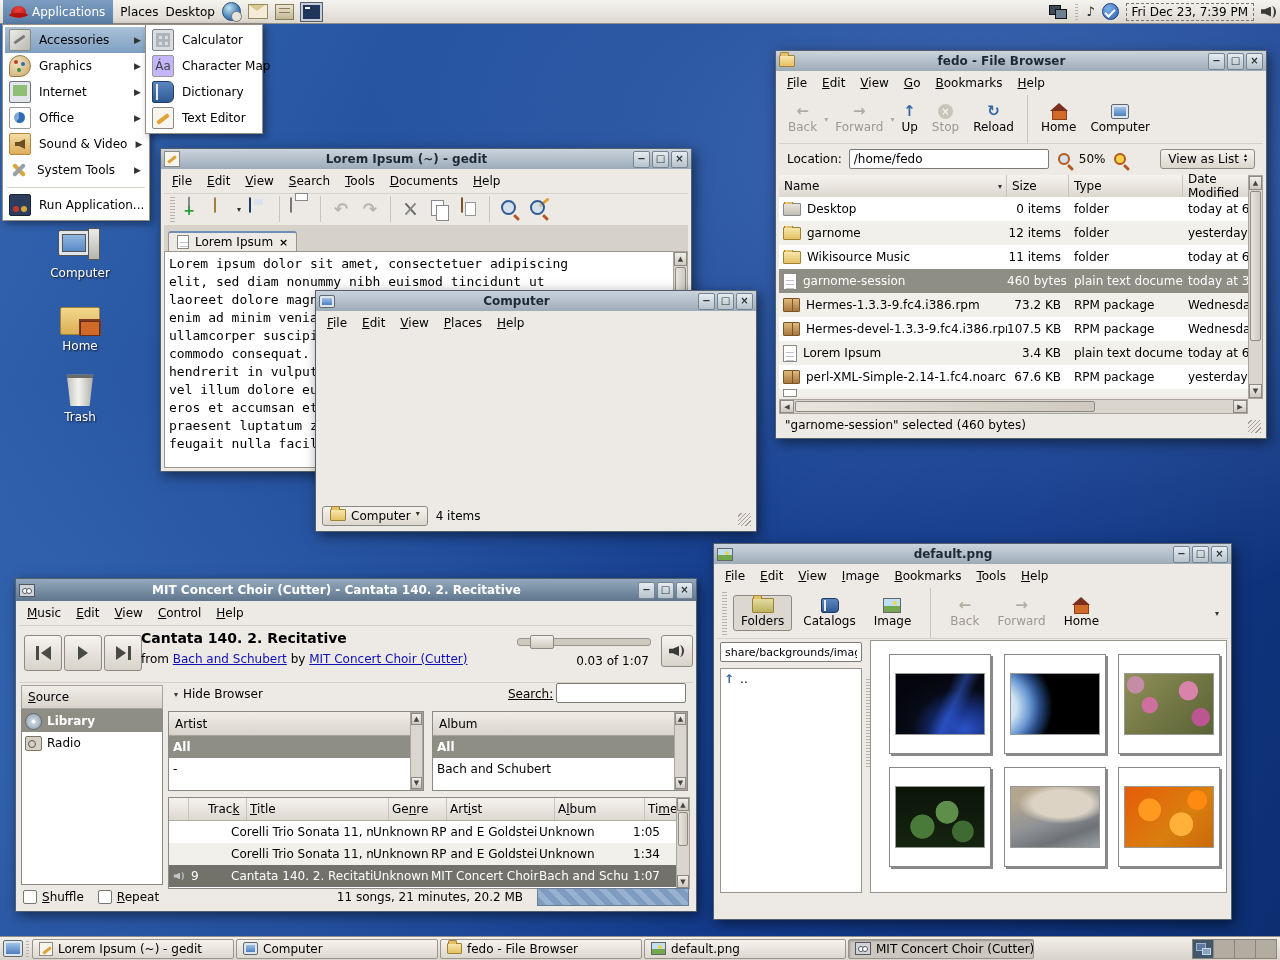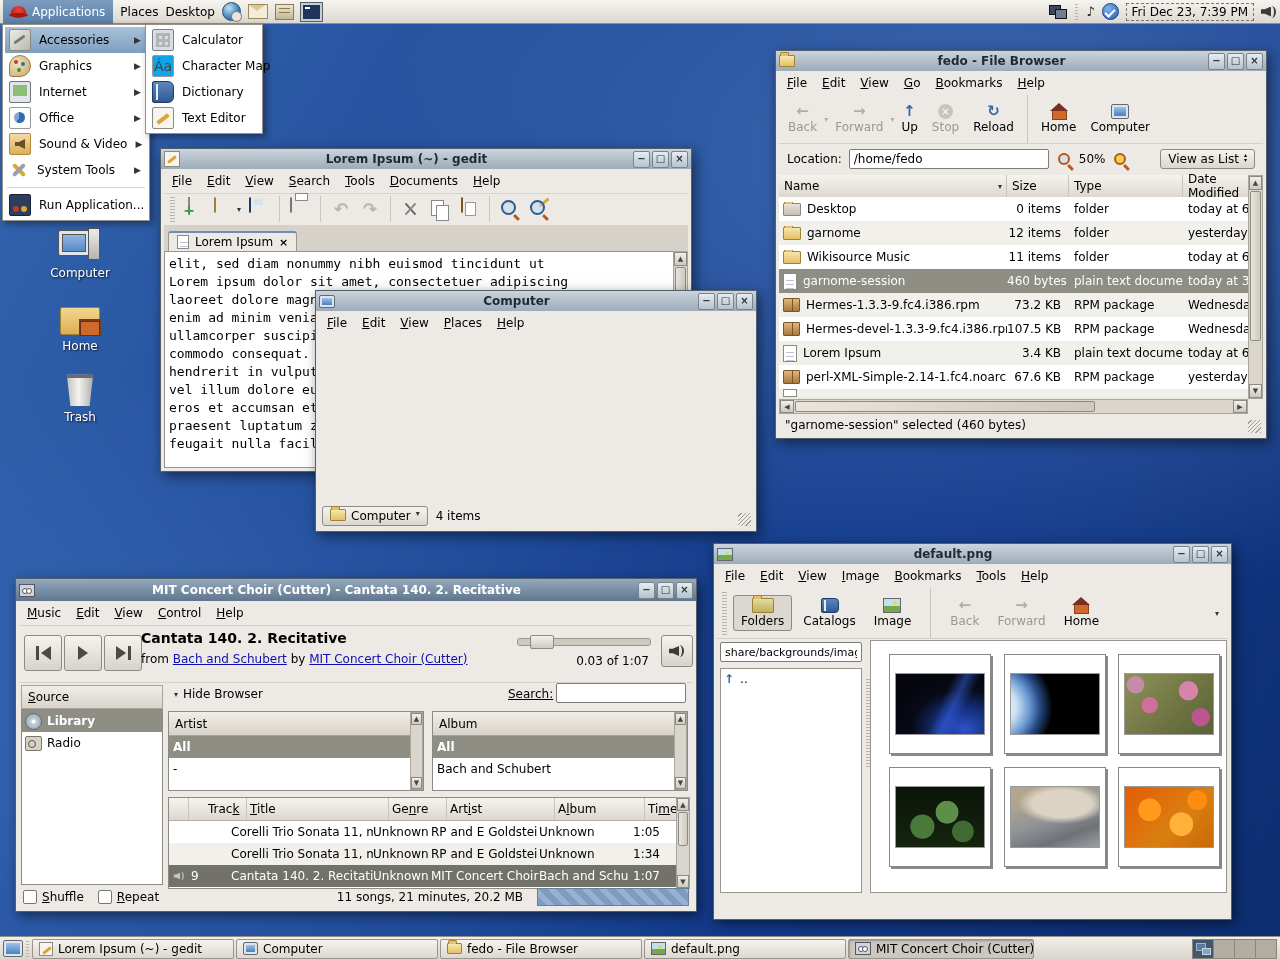--- a/index.html
+++ b/index.html
@@ -105,21 +105,21 @@
   .ic-snd::after{content:'';position:absolute;left:5px;top:5px;width:10px;height:10px;background:#6a5022;clip-path:polygon(0 30%,40% 30%,100% 0,100% 100%,40% 70%,0 70%);}
   .ic-sys{background:transparent;}
   .ic-sys::before,.ic-sys::after{content:'';position:absolute;left:2px;top:8px;width:16px;height:4px;border-radius:2px;}
   .ic-sys::before{background:#d4a93a;transform:rotate(45deg);}
   .ic-sys::after{background:#9aa0a8;transform:rotate(-45deg);}
   .ic-run{background:#2d3d5e;border:1px solid #1a2336;}
   .ic-run::after{content:'';position:absolute;left:3px;bottom:3px;width:6px;height:6px;border-radius:50%;background:#c0392b;box-shadow:8px 0 0 #d4a93a;}
   .ic-calc{background:#d9dde0;border:1px solid #7a8086;}
   .ic-calc::after{content:'';position:absolute;inset:3px;background:
     repeating-linear-gradient(#aeb4ba 0 3px,transparent 3px 6px),repeating-linear-gradient(90deg,#aeb4ba 0 3px,transparent 3px 6px);}
-  .ic-chm{background:#0ea5e9;border:1px solid #999;display:flex;align-items:center;justify-content:center;font-size:14px;color:#444;}
+  .ic-chm{background:#c4b5fd;border:1px solid #999;display:flex;align-items:center;justify-content:center;font-size:12px;color:#444;}
   .ic-dic{background:linear-gradient(#5d86c0,#2e5a94);border:1px solid #1e3d66;border-radius:2px 6px 6px 2px;}
   .ic-dic::after{content:'';position:absolute;left:3px;top:2px;bottom:2px;width:2px;background:#e8eef5;}
   .ic-ted{background:#f8f5ee;border:1px solid #8a8a82;}
   .ic-ted::after{content:'';position:absolute;left:3px;top:9px;width:14px;height:4px;background:#e0a33a;transform:rotate(-38deg);border-radius:1px;}
   
   .t{width:22px;height:22px;position:relative;flex:0 0 auto;}
   .t-new{background:#fff;border:1px solid #888;width:14px;height:18px;margin:1px 4px;}
   .t-new::after{content:'+';position:absolute;right:-6px;bottom:-6px;color:#2e9e3a;font-weight:bold;font-size:14px;}
   .t-open{background:linear-gradient(#f2dc96,#dcb45e);border:1px solid #a08236;width:20px;height:13px;margin:5px 1px;border-radius:2px;}
   .t-save{background:linear-gradient(#5d86c0,#2e5a94);border:1px solid #1e3d66;width:18px;height:18px;margin:1px;border-radius:2px;}
@@ -285,22 +285,22 @@
     </div>
     <div style="position:absolute;left:3px;right:3px;top:76px;height:26px;background:#d6d2ca;display:flex;align-items:flex-end;padding:0 4px;">
       <div style="display:flex;align-items:center;gap:6px;background:#edeae5;border:1px solid #9a958c;border-bottom:none;border-top:2px solid #6d8fb4;border-radius:3px 3px 0 0;padding:2px 8px;">
         <span class="i-doc" style="width:10px;height:12px;"></span>
         <span>Lorem Ipsum</span>
         <span style="font-weight:bold;font-size:11px;">×</span>
       </div>
     </div>
     <div style="position:absolute;left:3px;right:3px;top:102px;bottom:3px;background:#fff;border:1px solid #9a958c;overflow:hidden;
          font-family:'DejaVu Sans Mono','Liberation Mono',monospace;font-size:13px;line-height:18px;padding:3px 4px;box-sizing:border-box;">
+      <div>Lorem ipsum dolor sit amet, consectetuer adipiscing</div>
       <div>elit, sed diam nonummy nibh euismod tincidunt ut</div>
-      <div>Lorem ipsum dolor sit amet, consectetuer adipiscing</div>
       <div>laoreet dolore magna aliquam erat volutpat. Ut wisi</div>
       <div>enim ad minim veniam, quis nostrud exerci tation</div>
       <div>ullamcorper suscipit lobortis nisl ut aliquip ex ea</div>
       <div>commodo consequat. Duis autem vel eum iriure dolor in</div>
       <div>hendrerit in vulputate velit esse molestie consequat,</div>
       <div>vel illum dolore eu feugiat nulla facilisis at vero</div>
       <div>eros et accumsan et iusto odio dignissim qui blandit</div>
       <div>praesent luptatum zzril delenit augue duis dolore te</div>
       <div>feugait nulla facilisi.</div>
     </div>

